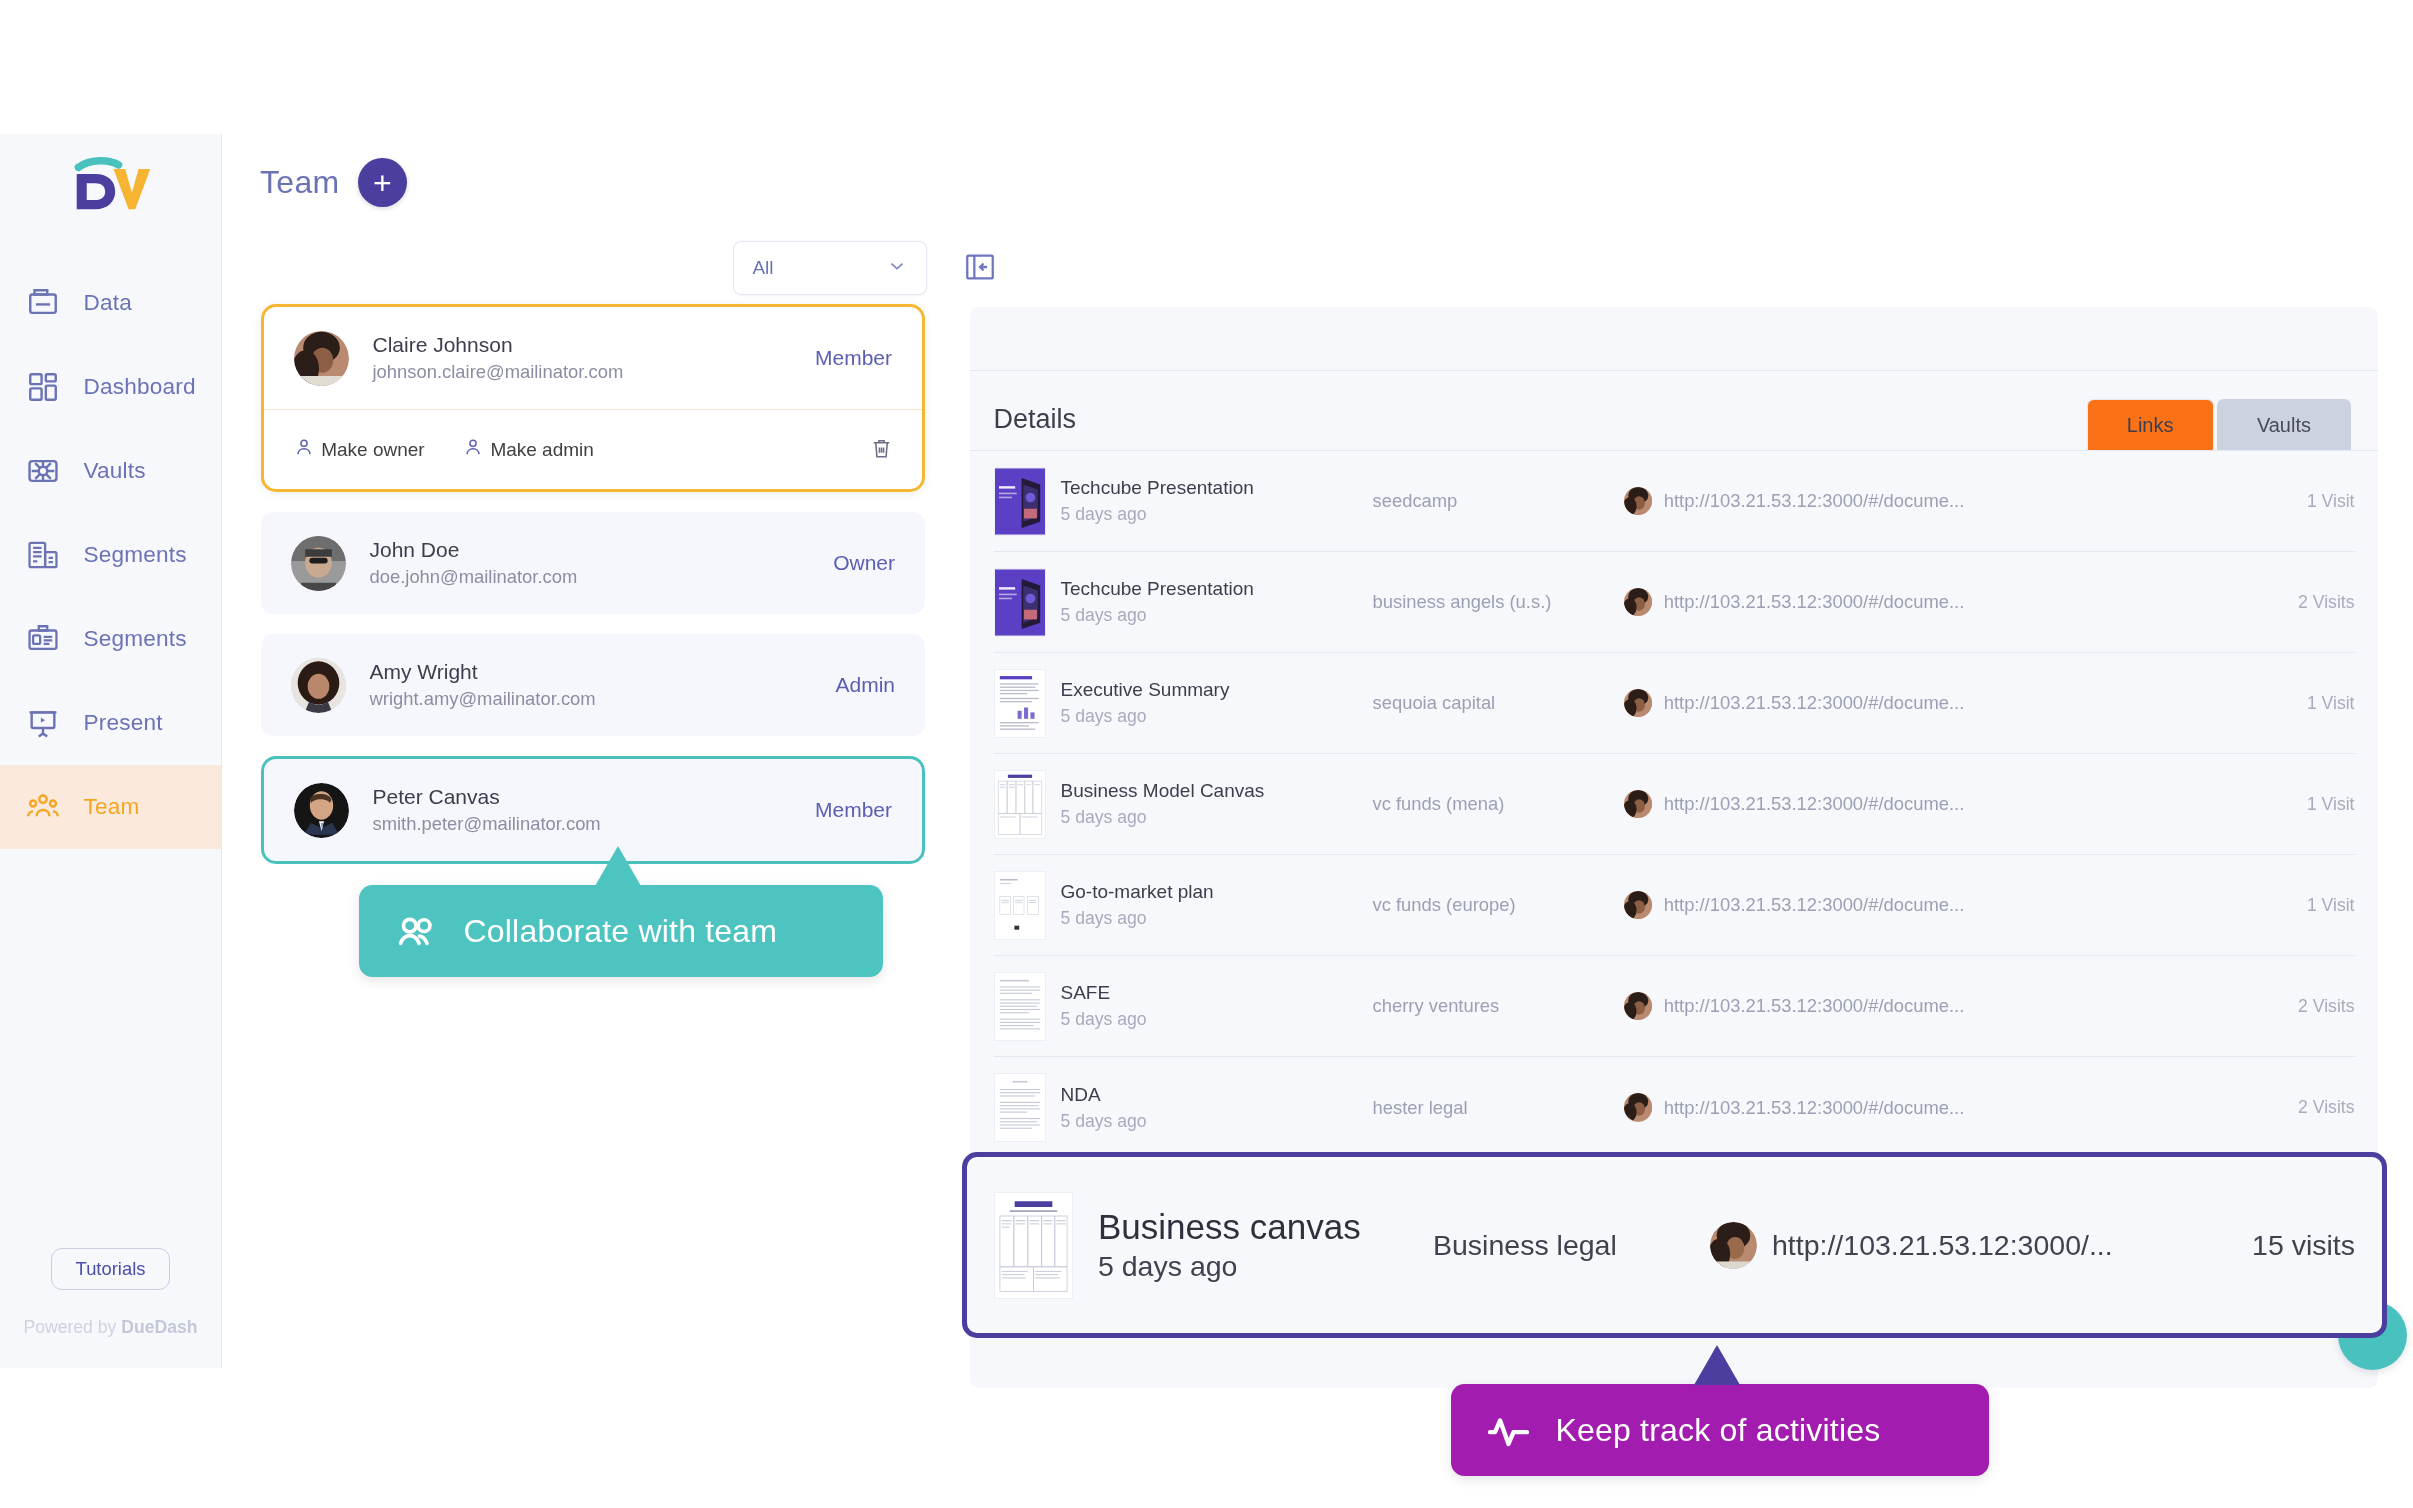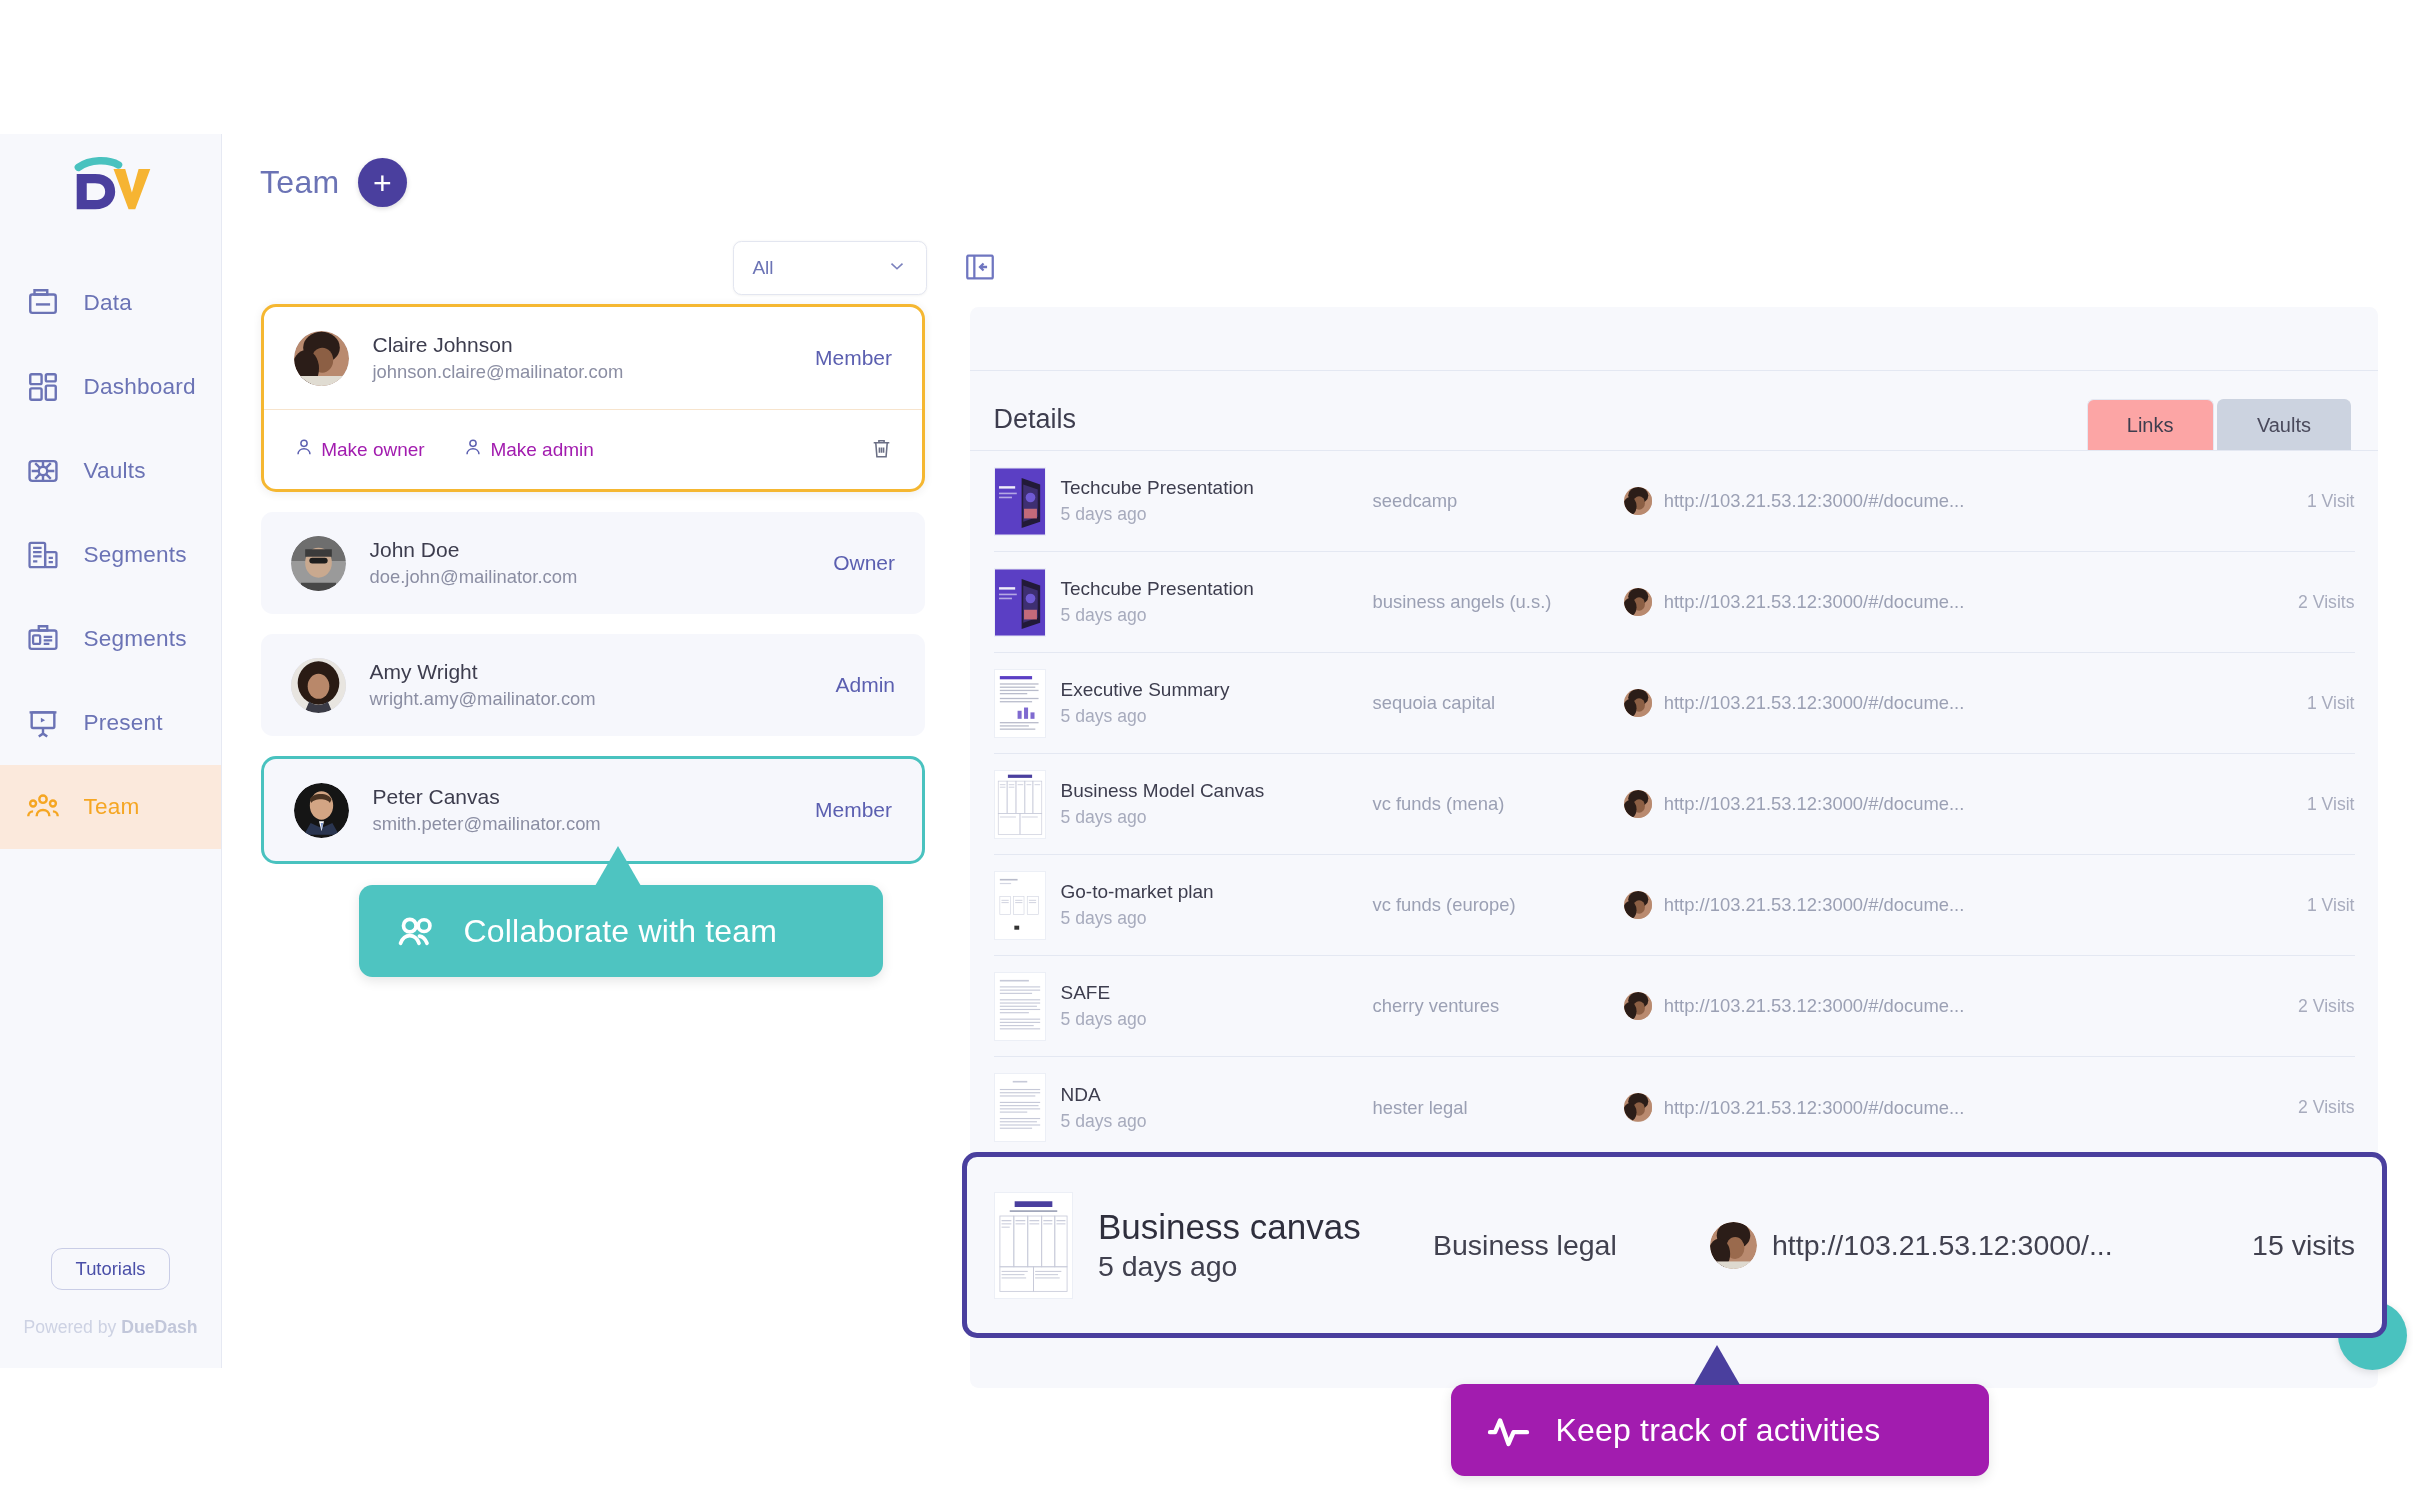--- a/index.html
+++ b/index.html
@@ -68,42 +68,42 @@
     background:#ffffff; border:3.4px solid #f5b731; border-radius:15px;
     box-shadow:0 1.7px 10px rgba(0,0,0,.07);
   }
   .member-card.selected-teal {
     background:#f6f7fc; border:3.4px solid #49c2bf; border-radius:15px;
   }
   .card-actions {
     border-top:0.8px solid #f7e4cd; height:80px; display:flex; align-items:center;
     padding:0 28.5px; gap:37px;
   }
-  .act { display:flex; align-items:center; gap:6.7px; color:#a21caf; font-size:19px; }
+  .act { display:flex; align-items:center; gap:6.7px; color:#404040; font-size:19px; }
   .act svg { width:22px; height:22px; }
   .trash { margin-left:auto; }
   .trash svg { width:25px; height:25px; }
 
   
   .details-panel {
     position:absolute; left:970px; top:307px; width:1408px; height:1081px;
     background:#f7f8fc; border-radius:8.4px;
   }
   .dp-topbar { height:64px; border-bottom:0.8px solid #e4e8f2; }
   .dp-head {
     height:80px; display:flex; align-items:flex-end; justify-content:space-between;
     padding:0 27px 0 23.5px; border-bottom:0.8px solid #e4e8f2; position:relative;
   }
   .dp-title { font-size:27px; color:#3d3d4e; padding-bottom:15px; }
   .dp-tabs { display:flex; align-items:flex-end; gap:0; }
   .dp-tab {
     font-size:20px; color:#4a4a5c; padding:13.4px 39px; border-radius:6.7px 6.7px 0 0;
     border:0.8px solid #e4e8f2; border-bottom:none; margin-left:3.4px;
   }
-  .dp-tab.active { background:#fca5a5; color:#3d3d4e; position:relative; z-index:2; }
+  .dp-tab.active { background:#f97316; color:#3d3d4e; position:relative; z-index:2; }
   .dp-tab.inactive { background:#ccd3e0; border-color:#ccd3e0; }
 
   .dp-rows { padding:0 23.5px; }
   .dp-row {
     display:flex; align-items:center; height:101px; border-bottom:0.8px solid #e4e8f2;
     gap:0;
   }
   .dp-row:last-child { border-bottom:none; }
   .thumb { width:52px; height:69px; flex:0 0 52px; background:#fff; border:0.8px solid #eceff6; overflow:hidden; }
   .thumb svg { width:100%; height:100%; display:block; }

